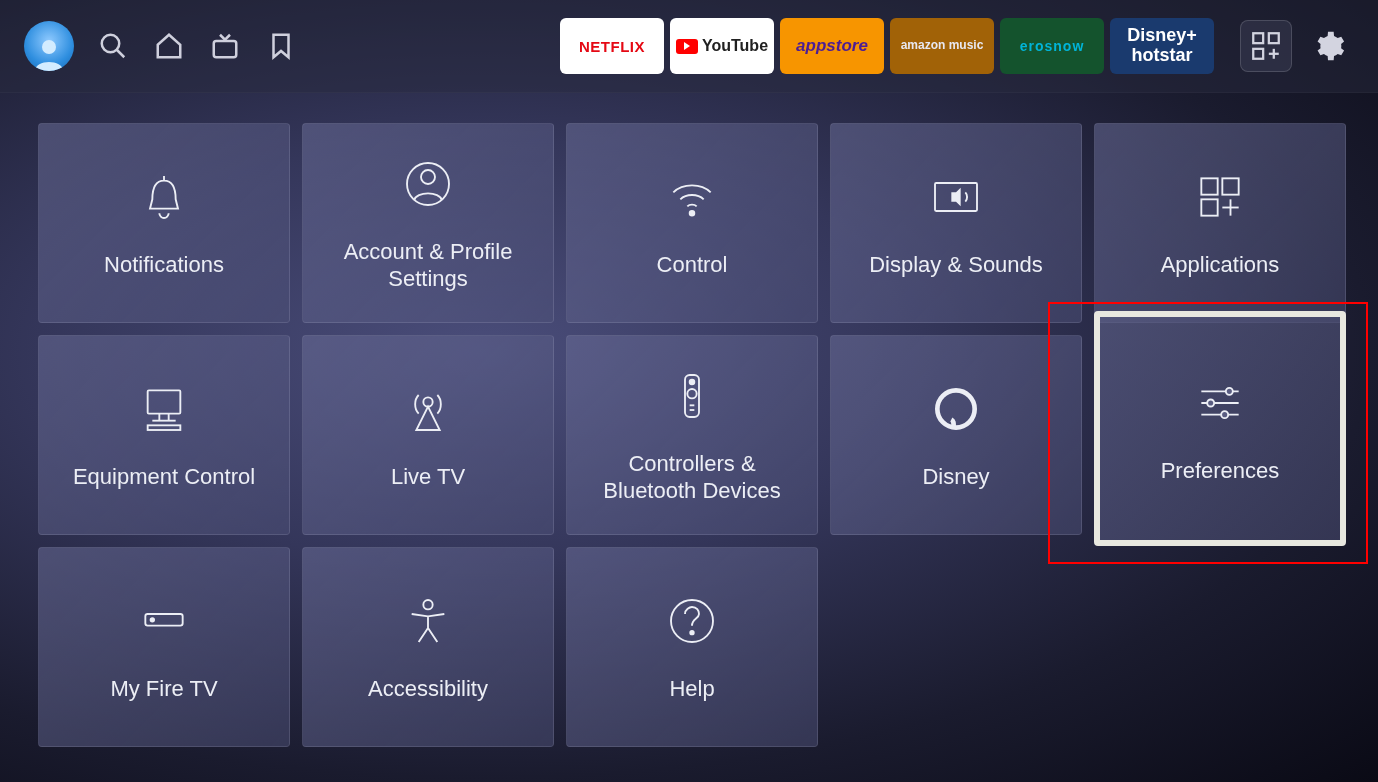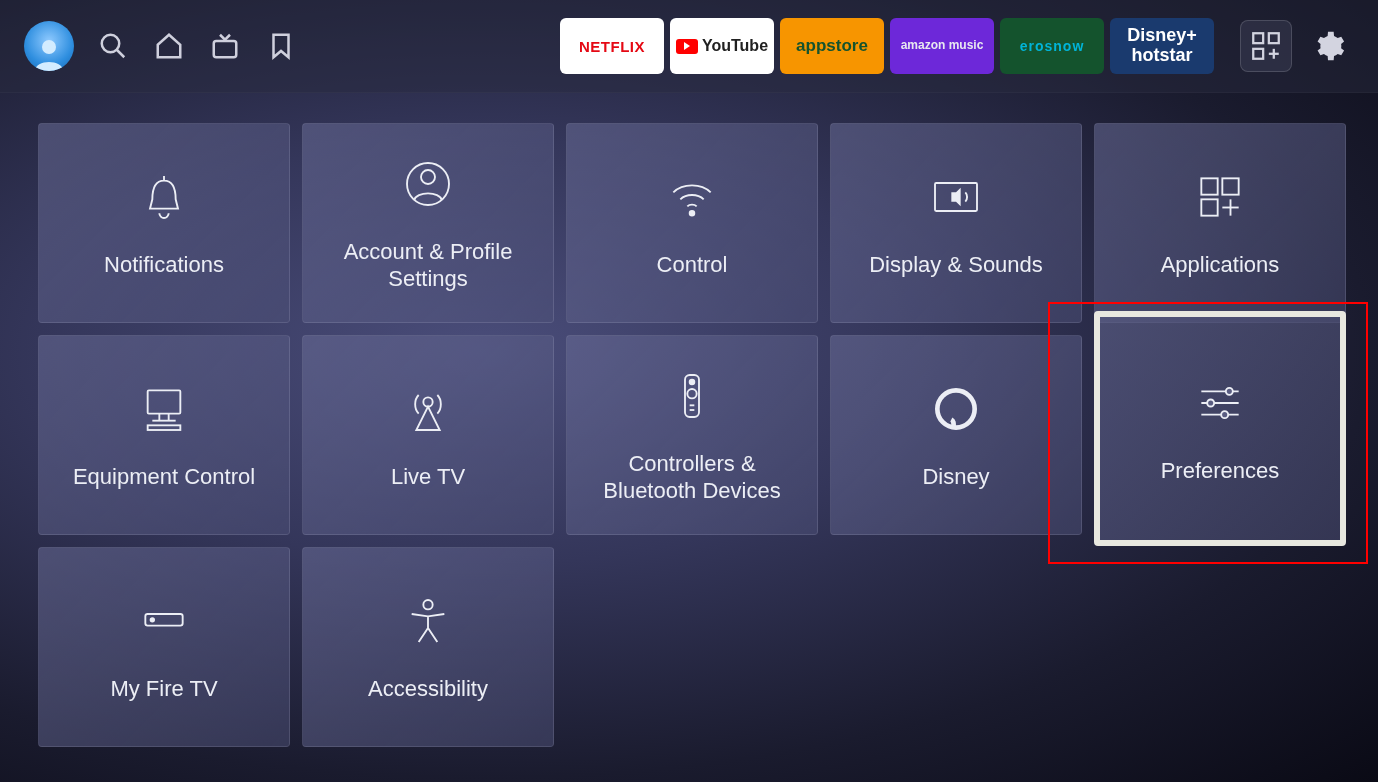--- a/index.html
+++ b/index.html
@@ -44,22 +44,22 @@
       display: flex; align-items: center; justify-content: center;
       font-weight: 700;
       font-size: 15px;
       text-align: center;
       cursor: pointer;
     }
     .netflix { background: #fff; color: #e50914; font-family: Arial Black, Arial; letter-spacing: 0.5px; }
     .youtube { background: #fff; color: #212121; font-size: 16px; }
     .youtube .yt-play { display:inline-flex; width:22px; height:15px; background:#ff0000; border-radius:3px; align-items:center; justify-content:center; margin-right:4px; }
     .youtube .yt-play::after { content:''; border-left:6px solid #fff; border-top:4px solid transparent; border-bottom:4px solid transparent; }
-    .appstore { background: #f79500; color: #14532d; font-size: 17px; font-weight: 600; }
-    .amazonmusic { background: #6d28d9; color: #e8e8f0; font-size: 12px; line-height: 1.1; }
+    .appstore { background: #f79500; color: #4c1d95; font-size: 17px; font-weight: 600; font-style: italic; }
+    .amazonmusic { background: #a16207; color: #e8e8f0; font-size: 12px; line-height: 1.1; }
     .erosnow { background: #14532d; color: #00b4d8; font-size: 14px; letter-spacing: 1px; }
     .hotstar { background: #1a3a6e; color: #fff; font-size: 18px; line-height: 1.1; }
     .right-controls { display: flex; align-items: center; gap: 10px; margin-left: 8px; }
     .apps-grid-btn, .settings-btn {
       width: 52px; height: 52px;
       display: flex; align-items: center; justify-content: center;
       color: #d3d4e0;
       border-radius: 8px;
       cursor: pointer;
     }
@@ -293,15 +293,25 @@
   </div>
   <div class="tile">
     <div class="tile-icon">
         <svg viewBox="0 0 48 48">
           <circle cx="24" cy="10" r="4"></circle>
           <path d="M10 18 L24 20 L38 18 M24 20 L24 30 M24 30 L16 42 M24 30 L32 42"></path>
         </svg>
       </div>
     <div class="tile-label">Accessibility</div>
   </div>
+  <div class="tile">
+    <div class="tile-icon">
+        <svg viewBox="0 0 48 48">
+          <circle cx="24" cy="24" r="18"></circle>
+          <path d="M18 18 C18 14 22 12 24 12 C28 12 30 15 30 18 C30 22 24 22 24 28"></path>
+          <circle cx="24" cy="34" r="1.5" fill="#eceef5"></circle>
+        </svg>
+      </div>
+    <div class="tile-label">Help</div>
+  </div>
 </div>
 
 <div class="highlight-box"></div>
 
 </body></html>

